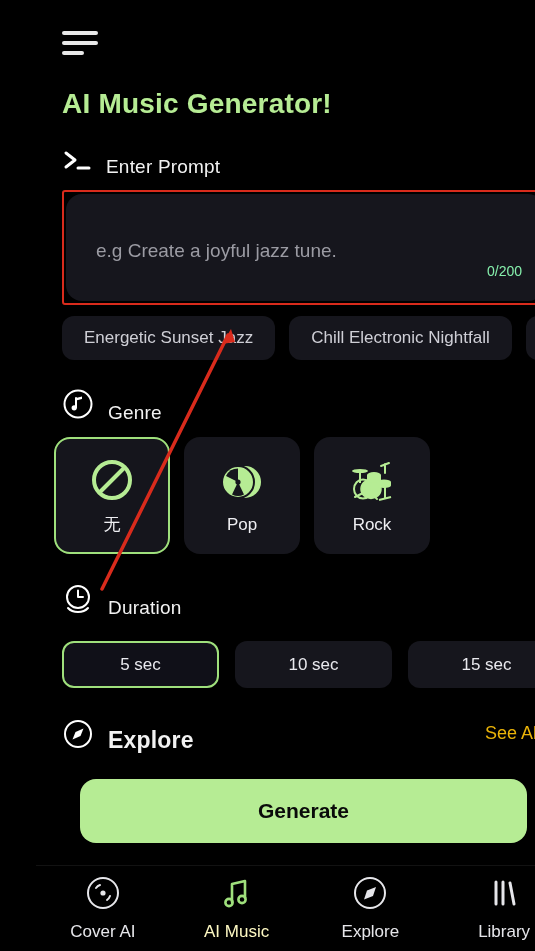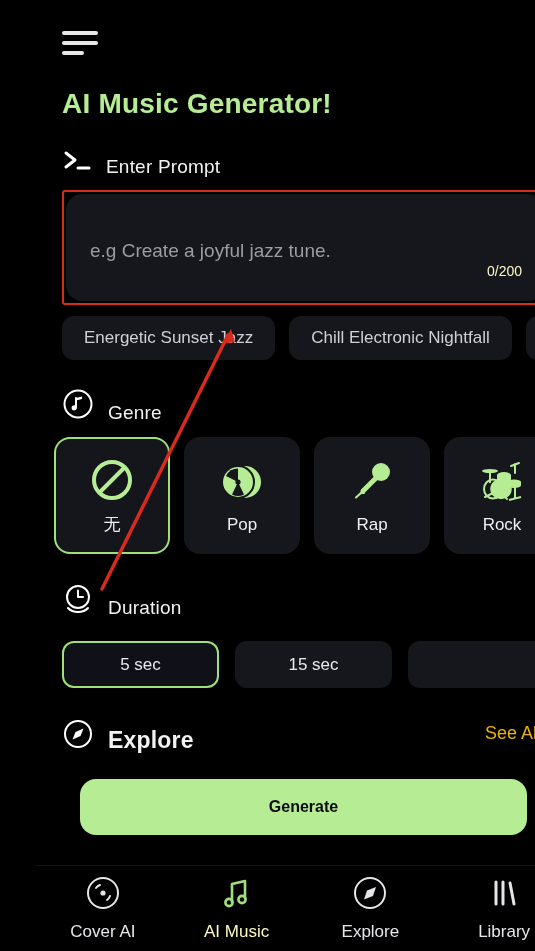--- a/index.html
+++ b/index.html
@@ -89,31 +89,31 @@
     position: absolute;
     left: 4px;
     top: 4px;
     width: 478px;
     height: 107px;
     background: #16161d;
     border-radius: 16px;
   }
   .prompt-placeholder {
     position: absolute;
-    left: 24px;
+    left: 30px;
     top: 46px;
     font-size: 19px;
     color: #9b9ba3;
   }
   .char-count {
     position: absolute;
     right: 22px;
     bottom: 22px;
     font-size: 14px;
-    color: #fef9c3;
+    color: #86efac;
   }
   .annot-box {
     position: absolute;
     left: 0;
     top: 0;
     width: 477px;
     height: 115px;
     border: 2px solid #d92b1c;
     border-radius: 3px;
     pointer-events: none;
@@ -218,26 +218,26 @@
     font-size: 18px;
     color: #eab308;
   }
 
   
   .generate-btn {
     position: absolute;
     left: 44px;
     top: 779px;
     width: 447px;
-    height: 56px;
+    height: 64px;
     background: #b6ec94;
     border: none;
     border-radius: 16px;
     font-family: "Liberation Sans", sans-serif;
-    font-size: 16px;
+    font-size: 21px;
     font-weight: bold;
     color: #0a0a0a;
     cursor: pointer;
   }
 
   
   .bottom-nav {
     position: absolute;
     left: 0;
     bottom: 0;
@@ -341,31 +341,20 @@
           <circle cx="27" cy="22" r="16" fill="#b6ec94"></circle>
           <circle cx="20" cy="22" r="16" fill="#b6ec94" stroke="#16161d" stroke-width="2"></circle>
           <path d="M20 22 L8 16 A13.4 13.4 0 0 1 20 8.6 Z" fill="#16161d"></path>
           <path d="M20 22 L14 34.5 A13.4 13.4 0 0 0 26 34.5 Z" fill="#16161d"></path>
           <circle cx="20" cy="22" r="2.6" fill="#16161d"></circle>
         </svg>
       </span>
       <span class="genre-label">Pop</span>
     </div>
 
-    <div class="genre-card">
-      <span class="genre-icon-box">
-        <svg width="48" height="48" viewBox="0 0 48 48">
-          <circle cx="33" cy="14" r="9" fill="#b6ec94"></circle>
-          <path d="M27.5 20.5 L15 33" stroke="#b6ec94" stroke-width="5" stroke-linecap="round"></path>
-          <path d="M14.5 32.5 L8 39.5 L11.5 36.5 L17.5 35.5 Z" fill="#b6ec94"></path>
-          <path d="M8 39.5 L15 33" stroke="#b6ec94" stroke-width="2" stroke-linecap="round"></path>
-        </svg>
-      </span>
-      <span class="genre-label">Rap</span>
-    </div>
 
     <div class="genre-card">
       <span class="genre-icon-box">
         <svg width="50" height="46" viewBox="0 0 50 46">
           <ellipse cx="24" cy="30" rx="10" ry="9.5" fill="#b6ec94" stroke="#b6ec94" stroke-width="1.5"></ellipse>
           <ellipse cx="16" cy="30" rx="9" ry="9.5" fill="none" stroke="#b6ec94" stroke-width="2"></ellipse>
           <ellipse cx="27" cy="16" rx="7" ry="3" fill="#b6ec94"></ellipse>
           <path d="M20 16 L20 21 A7 3 0 0 0 34 21 L34 16" fill="#b6ec94"></path>
           <ellipse cx="37" cy="23" rx="7" ry="2.6" fill="#b6ec94"></ellipse>
           <path d="M30 23 L30 26.5 A7 2.6 0 0 0 44 26.5 L44 23" fill="#b6ec94"></path>
@@ -389,20 +378,21 @@
         <circle cx="16" cy="14" r="11" fill="none" stroke="#ffffff" stroke-width="2"></circle>
         <path d="M16 7.5 L16 14 L21 14" fill="none" stroke="#ffffff" stroke-width="2" stroke-linecap="round" stroke-linejoin="round"></path>
         <path d="M6 25 A12 9 0 0 0 26 25" fill="none" stroke="#ffffff" stroke-width="2" stroke-linecap="round"></path>
       </svg>
     </span>
     <span class="sec-label">Duration</span>
   </div>
 
   <div class="dur-row">
     <div class="dur-chip selected">5 sec</div>
+    <div class="dur-chip">10 sec</div>
     <div class="dur-chip">15 sec</div>
     <div class="dur-chip"></div>
   </div>
 
   <div class="sec-row explore-head">
     <span class="sec-icon">
       <svg width="32" height="32" viewBox="0 0 32 32">
         <circle cx="16" cy="16" r="13" fill="none" stroke="#ffffff" stroke-width="2"></circle>
         <path d="M21.5 10.5 L13.5 14 L10.5 21.5 L18.5 18 Z" fill="#ffffff"></path>
       </svg>

